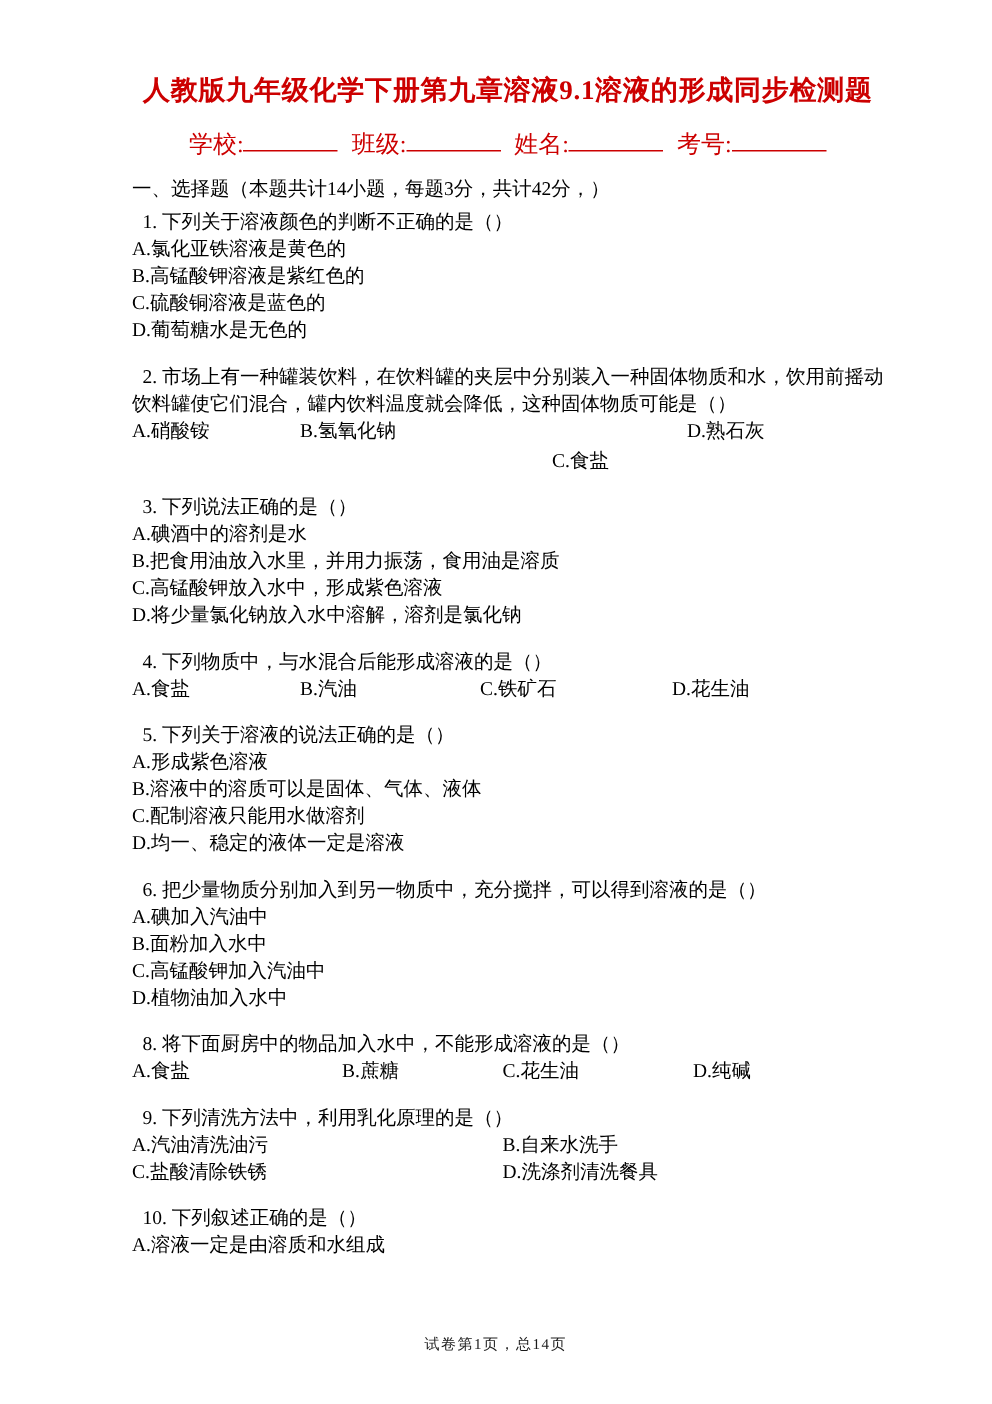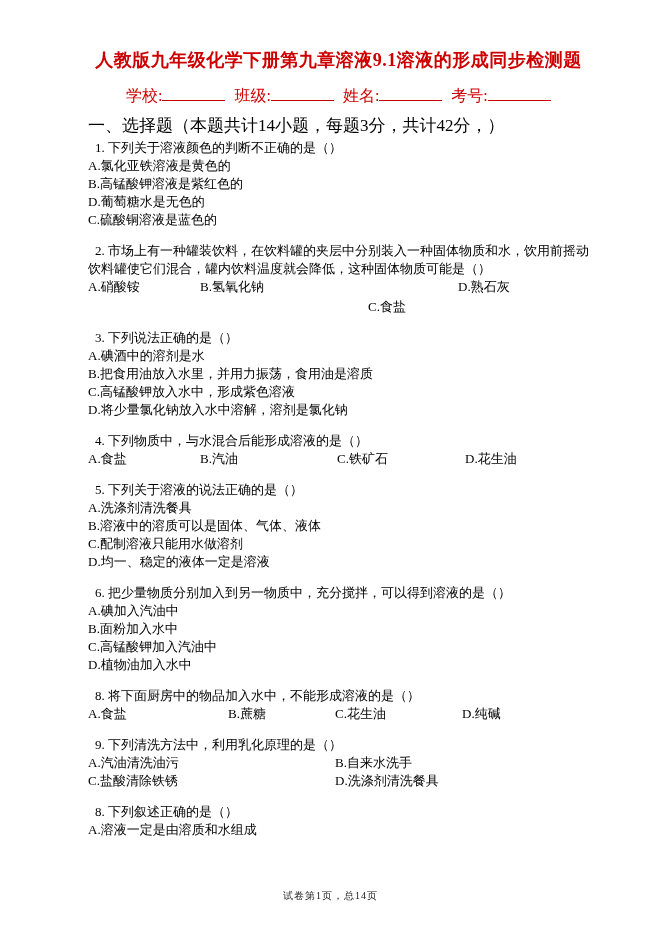--- a/index.html
+++ b/index.html
@@ -34,35 +34,35 @@
   }
   .info-field { margin-right: 2px; }
   .blank {
     display: inline-block;
     width: 63px;
     height: 13px;
     border-bottom: 1px solid #cc0000;
     margin-right: 3px;
   }
   .section-header {
-    font-size: 17px;
+    font-size: 13px;
     line-height: 18px;
     margin-bottom: 4px;
   }
   .question {
     font-size: 13px;
     line-height: 18px;
     margin-bottom: 13px;
   }
   .qtext { text-indent: 7px; }
   .opt {}
   .orow { display: flex; }
   .orow .o { flex: 0 0 auto; }
   .q2 .o1 { width: 112px; } .q2 .o2 { width: 168px; } .q2 .o3 { width: 90px; margin-top: 20px; }
-  .q4 .o1 { width: 112px; } .q4 .o2 { width: 120px; } .q4 .o3 { width: 128px; margin-left: 17px; }
+  .q4 .o1 { width: 112px; } .q4 .o2 { width: 120px; } .q4 .o3 { width: 128px; }
   .q7 .o1 { width: 230px; }
   .q8 .o1 { width: 140px; } .q8 .o2 { width: 107px; } .q8 .o3 { width: 127px; }
   .q9 .o1 { width: 247px; }
   .footer {
     position: absolute;
     left: 0; right: 0;
     top: 889px;
     text-align: center;
     font-size: 10px;
     color: #1a1a1a;
@@ -82,22 +82,22 @@
     <span class="info-field"><span>姓名:</span><span class="blank"></span></span>
     <span class="info-field"><span>考号:</span><span class="blank"></span></span>
   </div>
 
   <div class="section-header">一、选择题（本题共计14小题，每题3分，共计42分，）</div>
 
   <div class="question">
     <div class="qtext">1. 下列关于溶液颜色的判断不正确的是（）</div>
     <div class="opt">A.氯化亚铁溶液是黄色的</div>
     <div class="opt">B.高锰酸钾溶液是紫红色的</div>
+    <div class="opt">C.硫酸铜溶液是蓝色的</div>
     <div class="opt">D.葡萄糖水是无色的</div>
-    <div class="opt">C.硫酸铜溶液是蓝色的</div>
   </div>
 
   <div class="question q2">
     <div class="qtext">2. 市场上有一种罐装饮料，在饮料罐的夹层中分别装入一种固体物质和水，饮用前摇动饮料罐使它们混合，罐内饮料温度就会降低，这种固体物质可能是（）</div>
     <div class="orow">
       <span class="o o1">A.硝酸铵</span>
       <span class="o o2">B.氢氧化钠</span>
       <span class="o o3">C.食盐</span>
       <span class="o o4">D.熟石灰</span>
     </div>
@@ -116,21 +116,21 @@
     <div class="orow">
       <span class="o o1">A.食盐</span>
       <span class="o o2">B.汽油</span>
       <span class="o o3">C.铁矿石</span>
       <span class="o o4">D.花生油</span>
     </div>
   </div>
 
   <div class="question">
     <div class="qtext">5. 下列关于溶液的说法正确的是（）</div>
-    <div class="opt">A.洗涤剂清洗餐具</div>
+    <div class="opt">A.形成紫色溶液</div>
     <div class="opt">B.溶液中的溶质可以是固体、气体、液体</div>
     <div class="opt">C.配制溶液只能用水做溶剂</div>
     <div class="opt">D.均一、稳定的液体一定是溶液</div>
   </div>
 
   <div class="question">
     <div class="qtext">6. 把少量物质分别加入到另一物质中，充分搅拌，可以得到溶液的是（）</div>
     <div class="opt">A.碘加入汽油中</div>
     <div class="opt">B.面粉加入水中</div>
     <div class="opt">C.高锰酸钾加入汽油中</div>
@@ -154,19 +154,19 @@
       <span class="o o1">A.汽油清洗油污</span>
       <span class="o o2">B.自来水洗手</span>
     </div>
     <div class="orow">
       <span class="o o1">C.盐酸清除铁锈</span>
       <span class="o o2">D.洗涤剂清洗餐具</span>
     </div>
   </div>
 
   <div class="question">
-    <div class="qtext">8. 下列叙述正确的是（）</div>
+    <div class="qtext">10. 下列叙述正确的是（）</div>
     <div class="opt">A.溶液一定是由溶质和水组成</div>
   </div>
 
 </div>
 
 <div class="footer">试卷第1页，总14页</div>
 
 </body></html>

